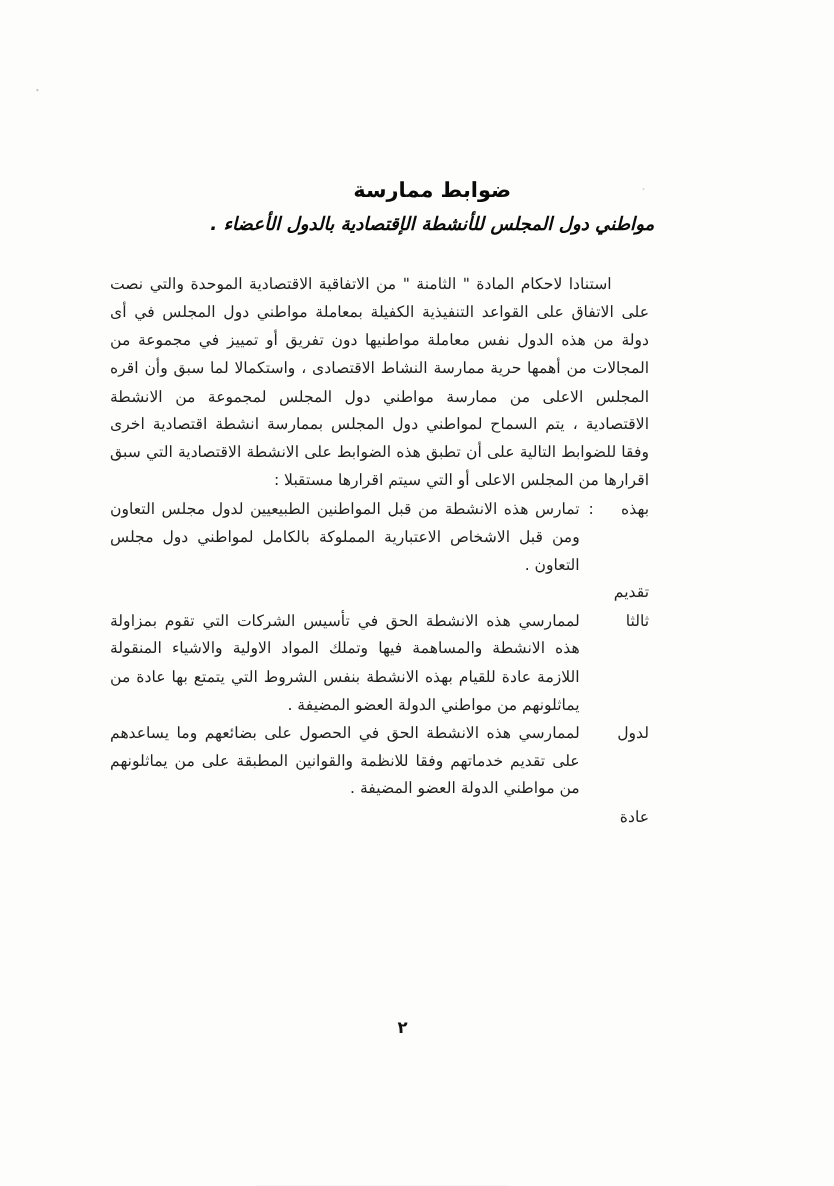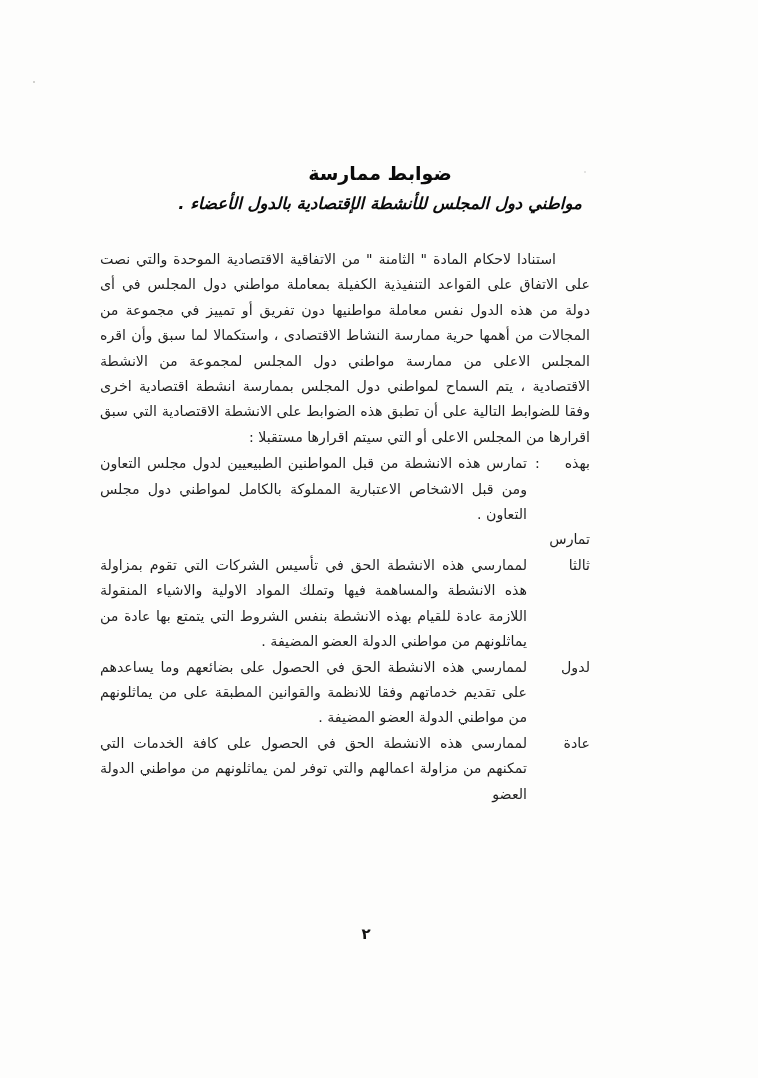--- a/index.html
+++ b/index.html
@@ -16,21 +16,21 @@
   
   .speck{
     position:absolute;width:2px;height:2px;border-radius:50%;
     background:#9a9a96;opacity:.6;
   }
   .speck-1{left:33px;top:81px;}
   .speck-2{left:584px;top:171px;width:2px;height:2px;opacity:.35;}
 
   .heading{
     position:absolute;
-    top:161px;left:120px;width:520px;
+    top:161px;left:133px;width:520px;
     text-align:center;
     color:#0a0a0a;
   }
   .heading .title{
     font-size:19px;font-weight:700;line-height:24px;
     letter-spacing:.2px;
   }
   .heading .subtitle{
     font-size:16.5px;font-weight:700;line-height:24px;
     margin-top:7px;
@@ -93,21 +93,21 @@
       <div class="clause">
         <div class="clause-label">
           <span>بهذه</span>
           <span>:</span>
         </div>
         <div class="clause-text">تمارس هذه الانشطة من قبل المواطنين الطبيعيين لدول مجلس التعاون ومن قبل الاشخاص الاعتبارية المملوكة بالكامل لمواطني دول مجلس التعاون .</div>
       </div>
 
       <div class="clause">
         <div class="clause-label">
-          <span>تمارس</span>
+          <span>تقديم</span>
           <span></span>
         </div>
       </div>
 
       <div class="clause">
         <div class="clause-label">
           <span>ثالثا</span>
           <span></span>
         </div>
         <div class="clause-text">لممارسي هذه الانشطة الحق في تأسيس الشركات التي تقوم بمزاولة هذه الانشطة والمساهمة فيها وتملك المواد الاولية والاشياء المنقولة اللازمة عادة للقيام بهذه الانشطة بنفس الشروط التي يتمتع بها عادة من يماثلونهم من مواطني الدولة العضو المضيفة .</div>
@@ -119,21 +119,20 @@
           <span></span>
         </div>
         <div class="clause-text">لممارسي هذه الانشطة الحق في الحصول على بضائعهم وما يساعدهم على تقديم خدماتهم وفقا للانظمة والقوانين المطبقة على من يماثلونهم من مواطني الدولة العضو المضيفة .</div>
       </div>
 
       <div class="clause clause-continued">
         <div class="clause-label">
           <span>عادة</span>
           <span></span>
         </div>
-        <div class="clause-text">لممارسي هذه الانشطة الحق في الحصول على كافة الخدمات التي تمكنهم من مزاولة اعمالهم والتي توفر لمن يماثلونهم من مواطني الدولة العضو</div>
       </div>
 
     </div>
   </div>
 
   <div class="page-number">٢</div>
 
 </div>
 
 </body></html>

